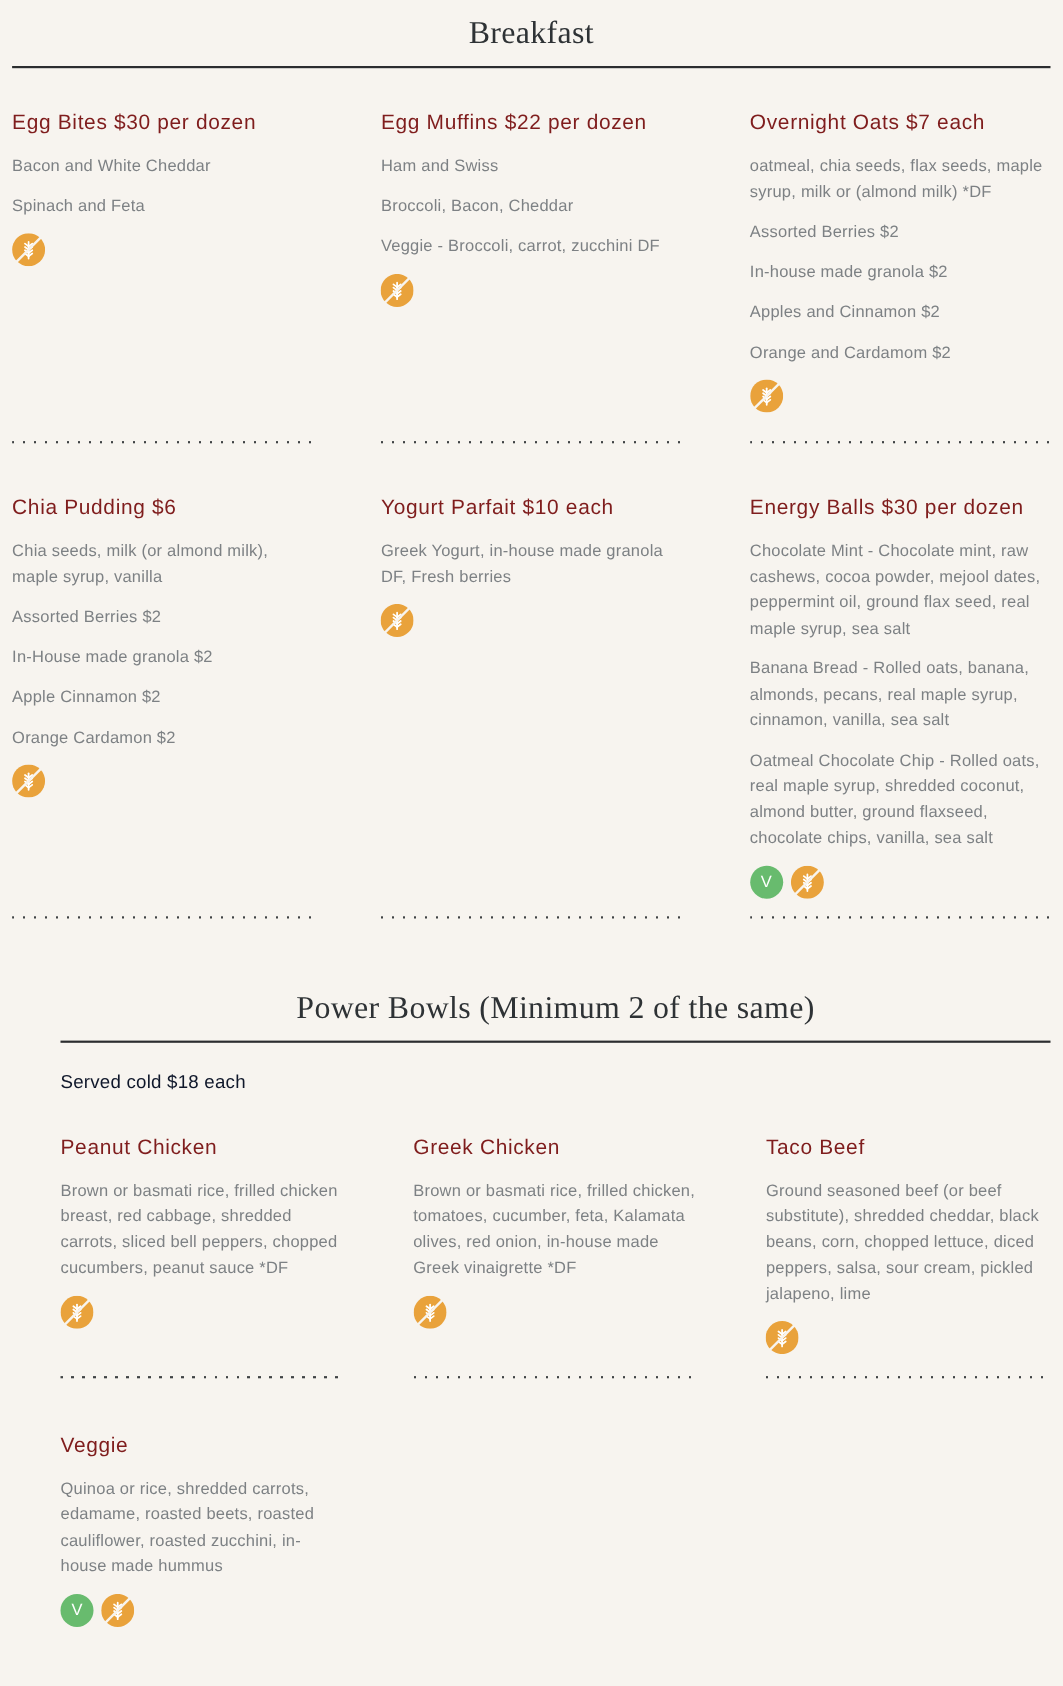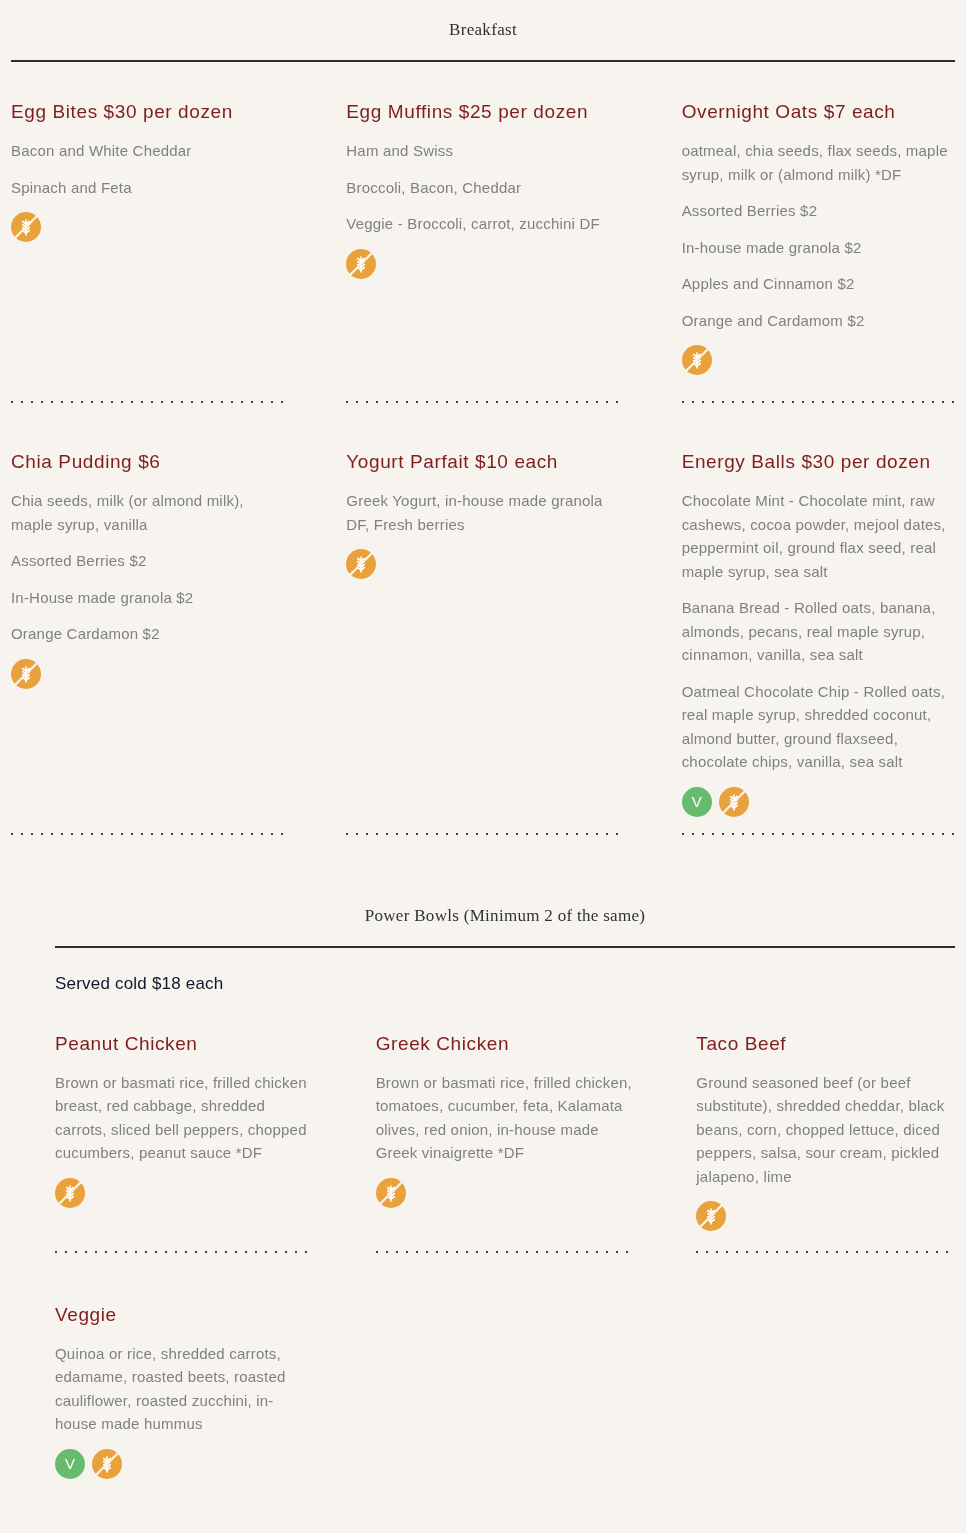--- a/index.html
+++ b/index.html
@@ -11,21 +11,21 @@
   body { width: 966px; min-height: 1533px; }
   .page {
     box-sizing: border-box;
     width: 966px;
     padding: 12px 11px 14px 11px;
   }
   .menu-section + .menu-section { margin-top: 63px; margin-left: 44px; }
   .section-title {
     font-family: "Liberation Serif", serif;
     font-weight: 400;
-    font-size: 17px;
+    font-size: 29px;
     line-height: 36px;
     color: #2E3235;
     text-align: center;
     margin: 0 0 12px 0;
     letter-spacing: 0.3px;
   }
   .section-rule {
     border: none;
     border-top: 2px solid #2B2D2F;
     margin: 0;
@@ -113,21 +113,21 @@
                   <path d="M15 15 L18.3 12.5"></path>
                   <path d="M15 18 L18.3 15.5"></path>
                   <path d="M15 21 L18.3 18.5"></path>
                 </g>
                 <line x1="3.2" y1="26.8" x2="26.8" y2="3.2" stroke="#F7F4EF" stroke-width="2.2"></line>
               </svg>
             </span>
           </div>
         </div>
         <div class="item">
-          <h3 class="item-title">Egg Muffins $25 per dozen</h3>
+          <h3 class="item-title">Egg Muffins $22 per dozen</h3>
           <p class="item-desc">Ham and Swiss</p>
           <p class="item-desc">Broccoli, Bacon, Cheddar</p>
           <p class="item-desc">Veggie - Broccoli, carrot, zucchini DF</p>
           <div class="icon-row">
             <span class="icon">
               <svg width="30" height="30" viewBox="0 0 30 30" xmlns="http://www.w3.org/2000/svg">
                 <circle cx="15" cy="15" r="15" fill="#E9A23B"></circle>
                 <g stroke="#FFFFFF" stroke-width="1.6" stroke-linecap="round" fill="none">
                   <path d="M15 8 L15 23"></path>
                   <path d="M15 12 L11.7 9.5"></path>
@@ -176,20 +176,21 @@
         <div class="dotted"></div>
         <div class="dotted"></div>
         <div class="dotted"></div>
       </div>
       <div class="menu-row" style="margin-top: 47px; min-height: 363px;">
         <div class="item">
           <h3 class="item-title">Chia Pudding $6</h3>
           <p class="item-desc">Chia seeds, milk (or almond milk), maple syrup, vanilla</p>
           <p class="item-desc">Assorted Berries $2</p>
           <p class="item-desc">In-House made granola $2</p>
+          <p class="item-desc">Apple Cinnamon $2</p>
           <p class="item-desc">Orange Cardamon $2</p>
           <div class="icon-row">
             <span class="icon">
               <svg width="30" height="30" viewBox="0 0 30 30" xmlns="http://www.w3.org/2000/svg">
                 <circle cx="15" cy="15" r="15" fill="#E9A23B"></circle>
                 <g stroke="#FFFFFF" stroke-width="1.6" stroke-linecap="round" fill="none">
                   <path d="M15 8 L15 23"></path>
                   <path d="M15 12 L11.7 9.5"></path>
                   <path d="M15 15 L11.7 12.5"></path>
                   <path d="M15 18 L11.7 15.5"></path>

